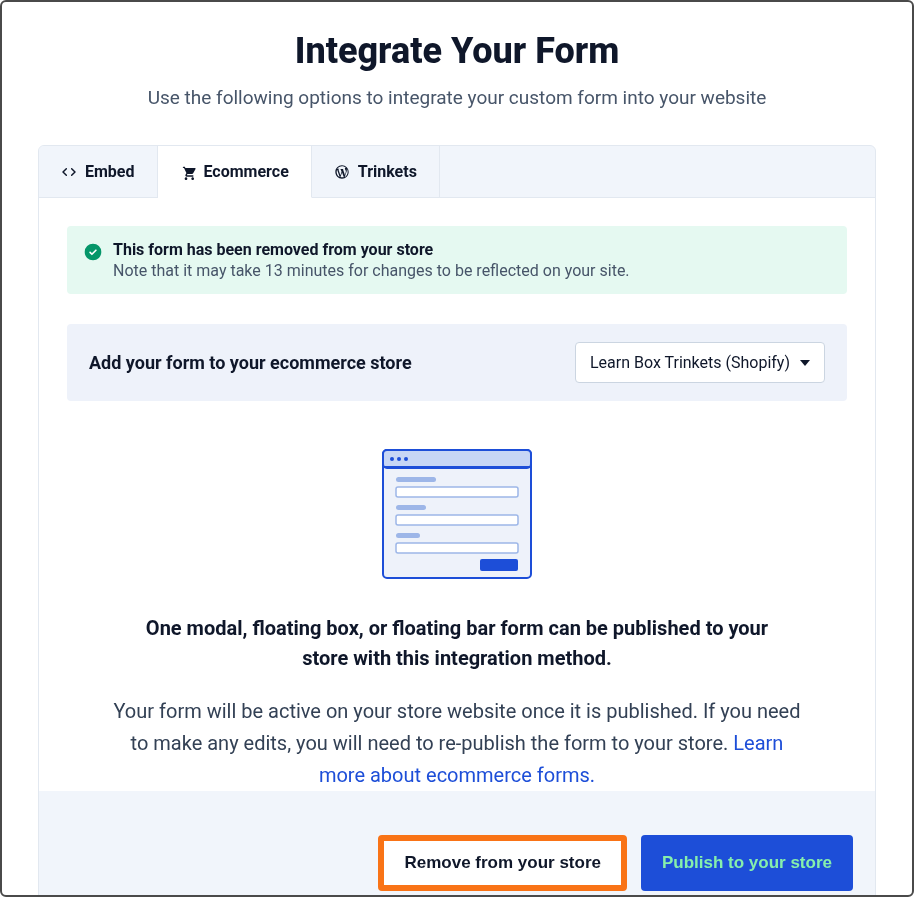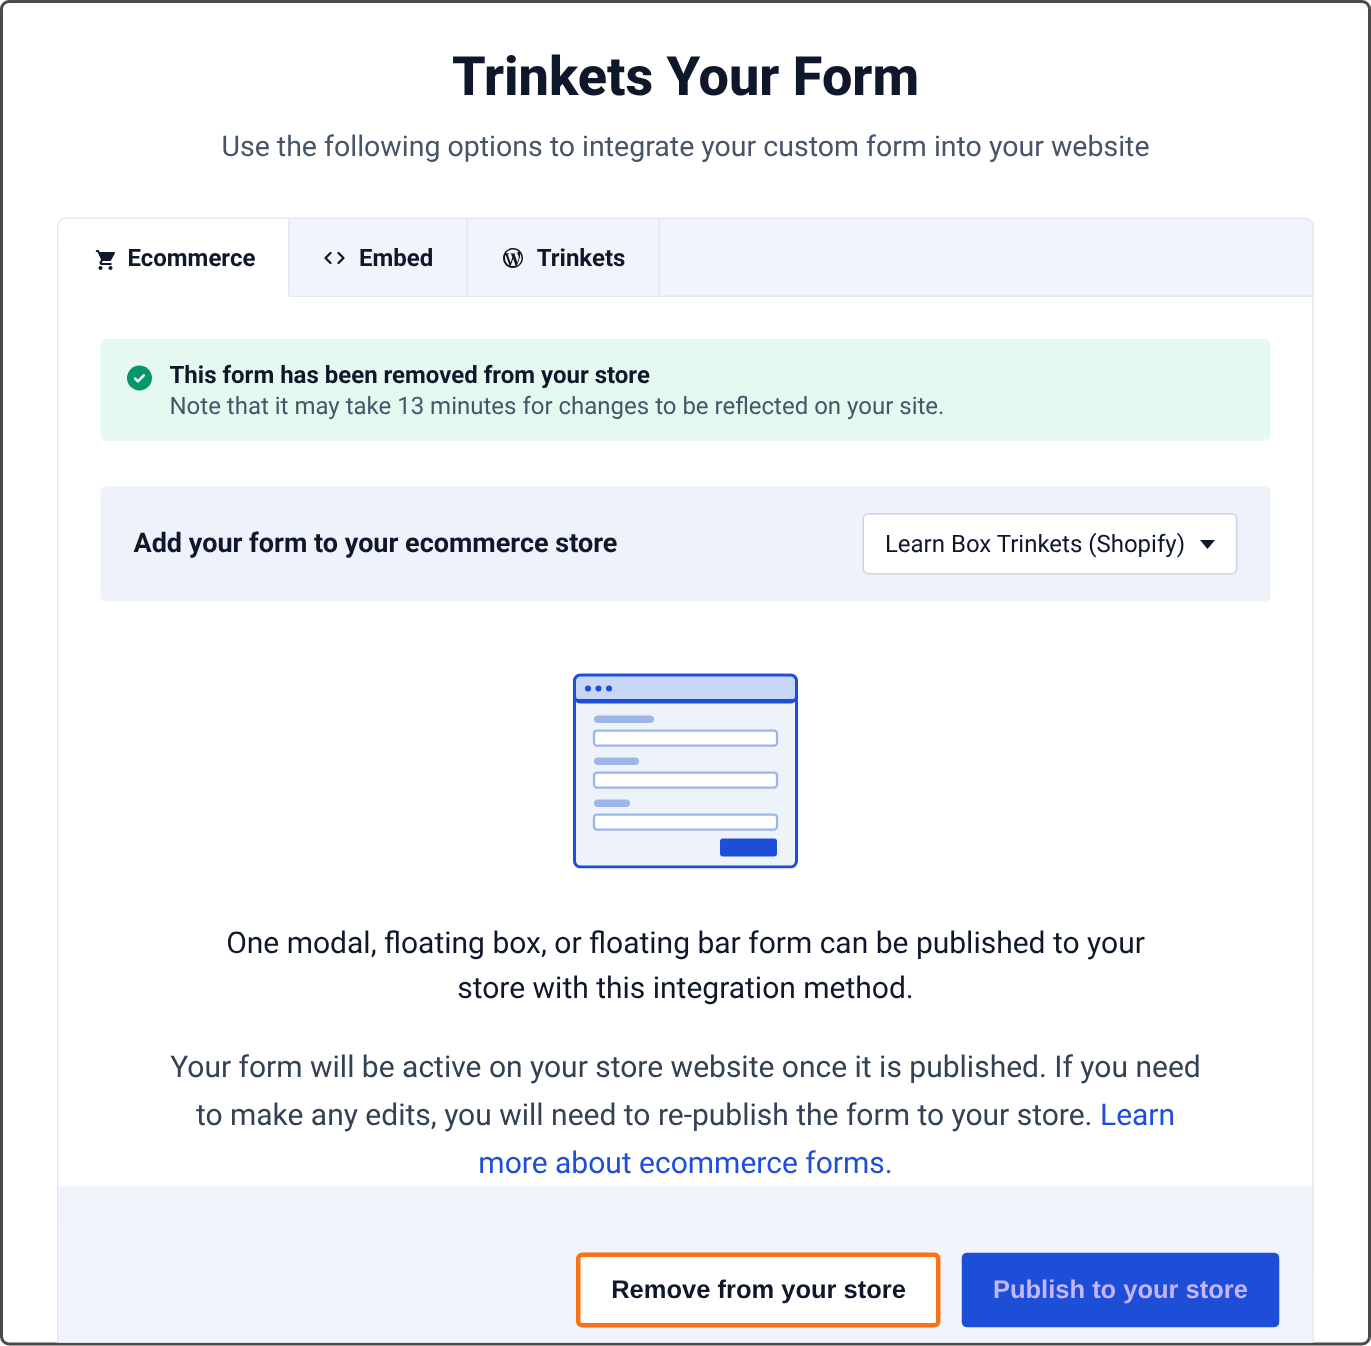--- a/index.html
+++ b/index.html
@@ -124,21 +124,21 @@
       border-top: 6px solid #0f172a;
     }
     .illustration {
       display: flex;
       justify-content: center;
       margin-bottom: 34px;
     }
     .info-heading {
       text-align: center;
       font-size: 20px;
-      font-weight: 400;
+      font-weight: 700;
       color: #0f172a;
       line-height: 1.5;
       max-width: 640px;
       margin: 0 auto 22px auto;
     }
     .info-text {
       text-align: center;
       font-size: 20px;
       color: #334155;
       line-height: 1.6;
@@ -161,53 +161,53 @@
       font-size: 17px;
       font-weight: 700;
       padding: 12px 20px;
       border-radius: 4px;
       cursor: pointer;
       border: 1px solid transparent;
     }
     .btn-secondary {
       background: #ffffff;
       color: #0f172a;
-      border: 3px solid #f97316;
+      border: 6px solid #f97316;
     }
     .btn-primary {
       background: #1d4ed8;
-      color: #c4b5fd;
+      color: #86efac;
     }
   </style>
 </head>
 <body>
 
 <div class="header">
-  <h1 class="page-title">Trinkets Your Form</h1>
+  <h1 class="page-title">Integrate Your Form</h1>
   <p class="page-subtitle">Use the following options to integrate your custom form into your website</p>
 </div>
 
 <div class="panel">
   <div class="tabs">
-    <div class="tab active">
-      <span class="tab-icon">
-        <svg viewBox="0 0 24 24" width="16" height="16" fill="#0f172a">
-            <path d="M7 4h-2l-1 2h2l3.6 7.59-1.35 2.44c-.16.28-.25.61-.25.97 0 1.1.9 2 2 2h10v-2h-9.42c-.14 0-.25-.11-.25-.25l.03-.12.9-1.63h6.74c.75 0 1.41-.41 1.75-1.03l3.58-6.49c.08-.14.12-.3.12-.48 0-.55-.45-1-1-1h-14.31l-.95-2zm2 16c-1.1 0-1.99.9-1.99 2s.89 2 1.99 2 2-.9 2-2-.9-2-2-2zm10 0c-1.1 0-1.99.9-1.99 2s.89 2 1.99 2 2-.9 2-2-.9-2-2-2z"></path>
-          </svg>
-      </span>
-      <span>Ecommerce</span>
-    </div>
     <div class="tab">
       <span class="tab-icon">
         <svg viewBox="0 0 24 24" width="16" height="16" fill="none" stroke="#0f172a" stroke-width="2.2" stroke-linecap="round" stroke-linejoin="round">
             <polyline points="8 7 3 12 8 17"></polyline>
             <polyline points="16 7 21 12 16 17"></polyline>
           </svg>
       </span>
       <span>Embed</span>
+    </div>
+    <div class="tab active">
+      <span class="tab-icon">
+        <svg viewBox="0 0 24 24" width="16" height="16" fill="#0f172a">
+            <path d="M7 4h-2l-1 2h2l3.6 7.59-1.35 2.44c-.16.28-.25.61-.25.97 0 1.1.9 2 2 2h10v-2h-9.42c-.14 0-.25-.11-.25-.25l.03-.12.9-1.63h6.74c.75 0 1.41-.41 1.75-1.03l3.58-6.49c.08-.14.12-.3.12-.48 0-.55-.45-1-1-1h-14.31l-.95-2zm2 16c-1.1 0-1.99.9-1.99 2s.89 2 1.99 2 2-.9 2-2-.9-2-2-2zm10 0c-1.1 0-1.99.9-1.99 2s.89 2 1.99 2 2-.9 2-2-.9-2-2-2z"></path>
+          </svg>
+      </span>
+      <span>Ecommerce</span>
     </div>
     <div class="tab">
       <span class="tab-icon">
         <svg viewBox="0 0 24 24" width="16" height="16" fill="#0f172a">
             <path d="M12 2C6.49 2 2 6.49 2 12s4.49 10 10 10 10-4.49 10-10S17.51 2 12 2zm-8 10c0-1.16.25-2.26.7-3.25L8.5 19.5C5.8 18.2 4 15.3 4 12zm8 8c-.79 0-1.55-.11-2.27-.33l2.4-6.97 2.46 6.74c.2.05.4.1.6.13-.98.28-2.01.43-3.19.43zm1.1-11.76c.48-.2.91-.2.91-.2.43-.5.38-.68-.05-.65 0 0-1.29.1-2.12.1-.78 0-2.09-.1-2.09-.1-.43-.03-.48.63-.5.65 0 0 .41.05.84.07l1.24 3.39-1.74 5.21-2.89-8.6c.48-.2.91-.2.91-.2.43-.5.38-.68-.05-.65 0 0-1.29.1-2.12.1-.15 0-.32 0-.5-.01C6.35 5.1 9.02 3.5 12 3.5c2.22 0 4.24.85 5.76 2.24-.04 0-.07-.01-.11-.01-.78 0-1.33.68-1.33 1.41 0 .65.38 1.21.78 1.86.3.53.65 1.21.65 2.19 0 .68-.26 1.47-.6 2.56l-.79 2.64-2.87-8.53zm5.76-2.07C19.57 7.73 20.5 9.76 20.5 12c0 3.35-1.82 6.28-4.52 7.86l2.6-7.51c.49-1.21.65-2.18.65-3.05 0-.31-.02-.6-.06-.87.22-.43.37-.89.37-1.26z"></path>
           </svg>
       </span>
       <span>Trinkets</span>
     </div>
   </div>

